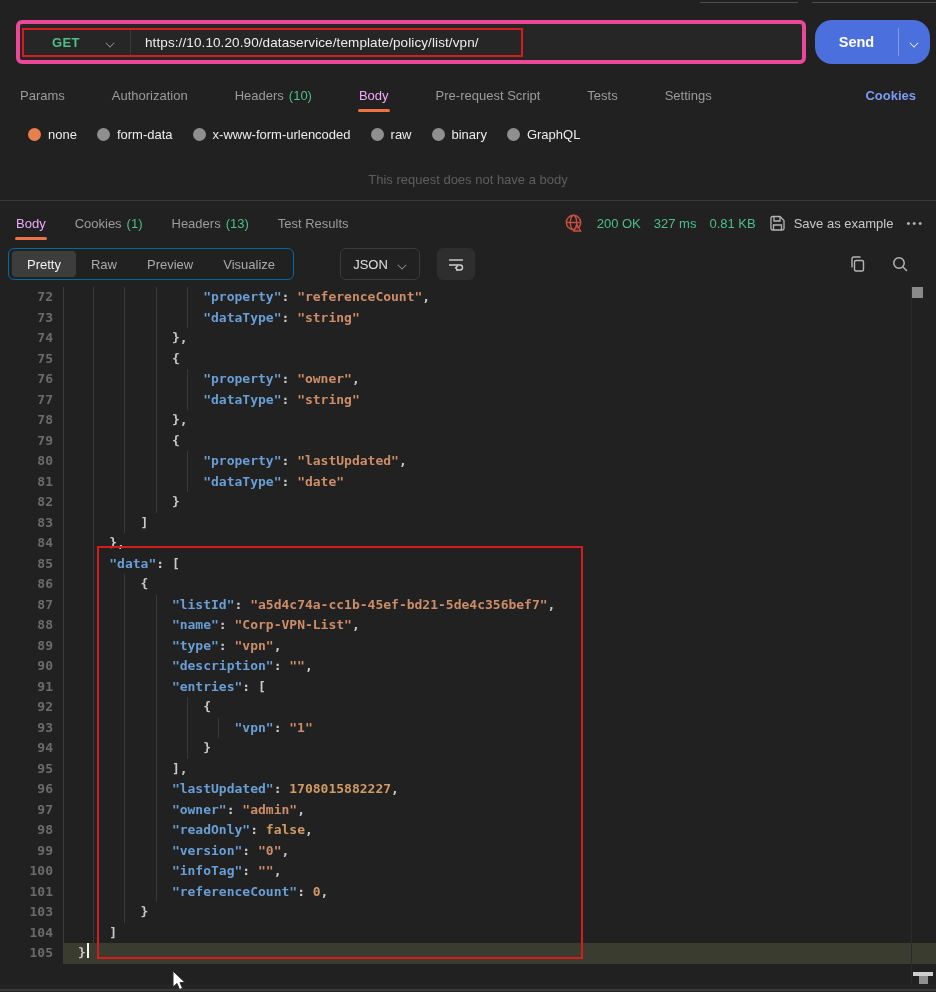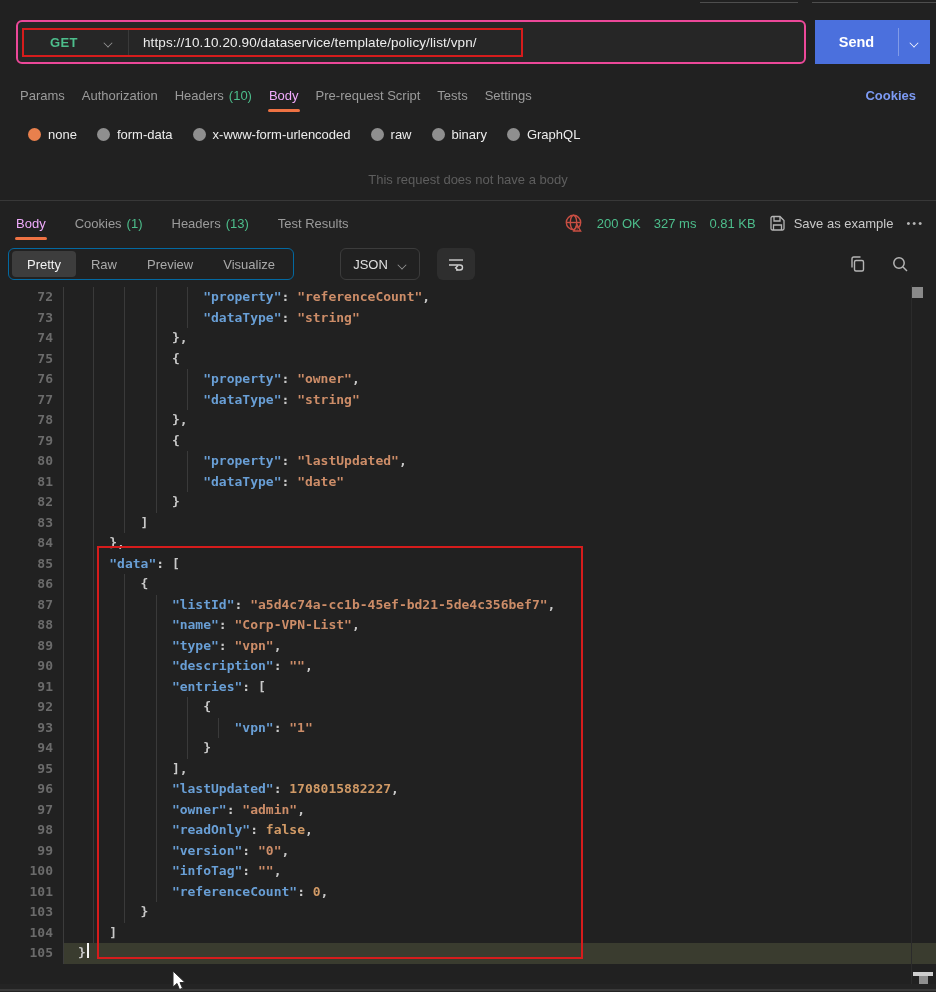--- a/index.html
+++ b/index.html
@@ -7,44 +7,44 @@
   body {
     position:relative; background:#212121; overflow:hidden;
     font-family:"Liberation Sans", sans-serif; color:#e8e8e8; font-size:13px;
   }
 
   
   .remnant { position:absolute; top:0; height:3px; border-bottom:1px solid #4e4e4e; }
 
   
   .url-bar { position:absolute; left:16px; top:20px; width:790px; height:44px;
-    background:#262626; border:2px solid #ec4899; border-radius:6px;
+    background:#262626; border:4px solid #ec4899; border-radius:6px;
     display:flex; align-items:center; }
   .method { display:flex; align-items:center; width:110px; padding-left:32px; gap:26px; cursor:pointer; }
   .method .m-label { color:#4dbe8c; font-weight:bold; letter-spacing:.3px; }
   .chev { width:9px; height:9px; display:inline-block; position:relative; }
   .chev::before { content:""; position:absolute; left:0; top:1px; width:7px; height:7px;
     border-right:1.6px solid #9a9a9a; border-bottom:1.6px solid #9a9a9a; transform:rotate(45deg) scale(.8); }
   .url-divider { width:1px; height:26px; background:#3a3a3a; margin-right:14px; }
   .url-text { color:#ededed; font-size:13.5px; letter-spacing:.1px; }
   .anno { position:absolute; border:2px solid #d61c1c; pointer-events:none; z-index:40; }
   #anno-url { left:22px; top:28px; width:501px; height:29px; }
   #anno-data { left:97px; top:546px; width:486px; height:413px; }
 
   .send-btn { position:absolute; left:815px; top:20px; width:115px; height:44px;
-    background:#4b70dd; border-radius:0; display:flex; color:#fff; cursor:pointer; }
+    background:#4b70dd; border-radius:17px; display:flex; color:#fff; cursor:pointer; }
   .send-main { width:83px; display:flex; align-items:center; justify-content:center;
     font-size:14.5px; font-weight:bold; }
   .send-sep { width:1px; background:rgba(255,255,255,.3); margin:8px 0; }
   .send-caret { flex:1; display:flex; align-items:center; justify-content:center; }
   .send-caret .chev::before { border-color:#fff; }
 
   
   .req-tabs { position:absolute; left:0; top:78px; width:936px; height:34px;
-    display:flex; align-items:center; padding-left:20px; gap:17px; }
+    display:flex; align-items:center; padding-left:20px; gap:47px; }
   .tab { position:relative; height:34px; display:flex; align-items:center; gap:5px;
     color:#9b9b9b; cursor:pointer; white-space:nowrap; }
   .tab .count { color:#4dbe8c; }
   .tab.active { color:#f0abfc; }
   .tab.active::after { content:""; position:absolute; left:-1px; right:-1px; bottom:0;
     height:3px; background:#ee7243; border-radius:2px; }
   .cookies-link { position:absolute; right:20px; top:78px; height:34px; display:flex;
     align-items:center; color:#7d9bf5; font-weight:bold; cursor:pointer; }
 
   

